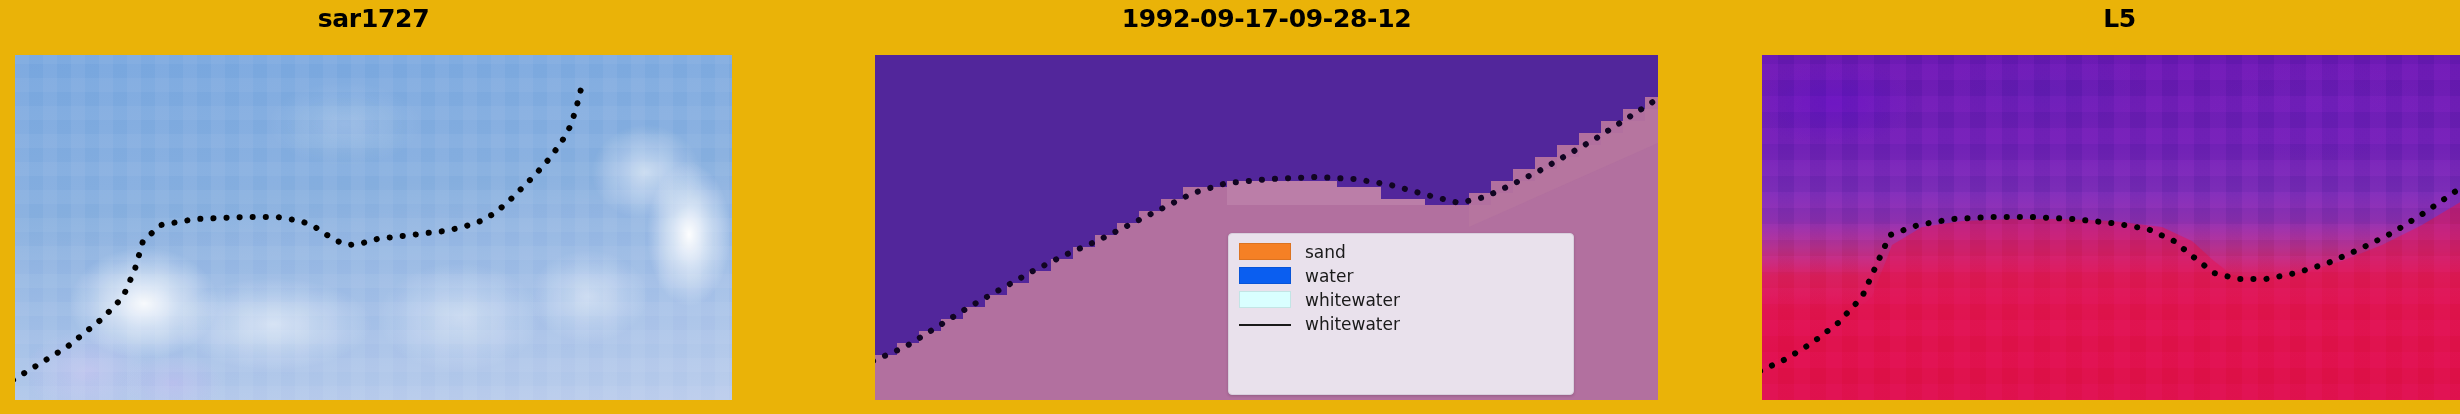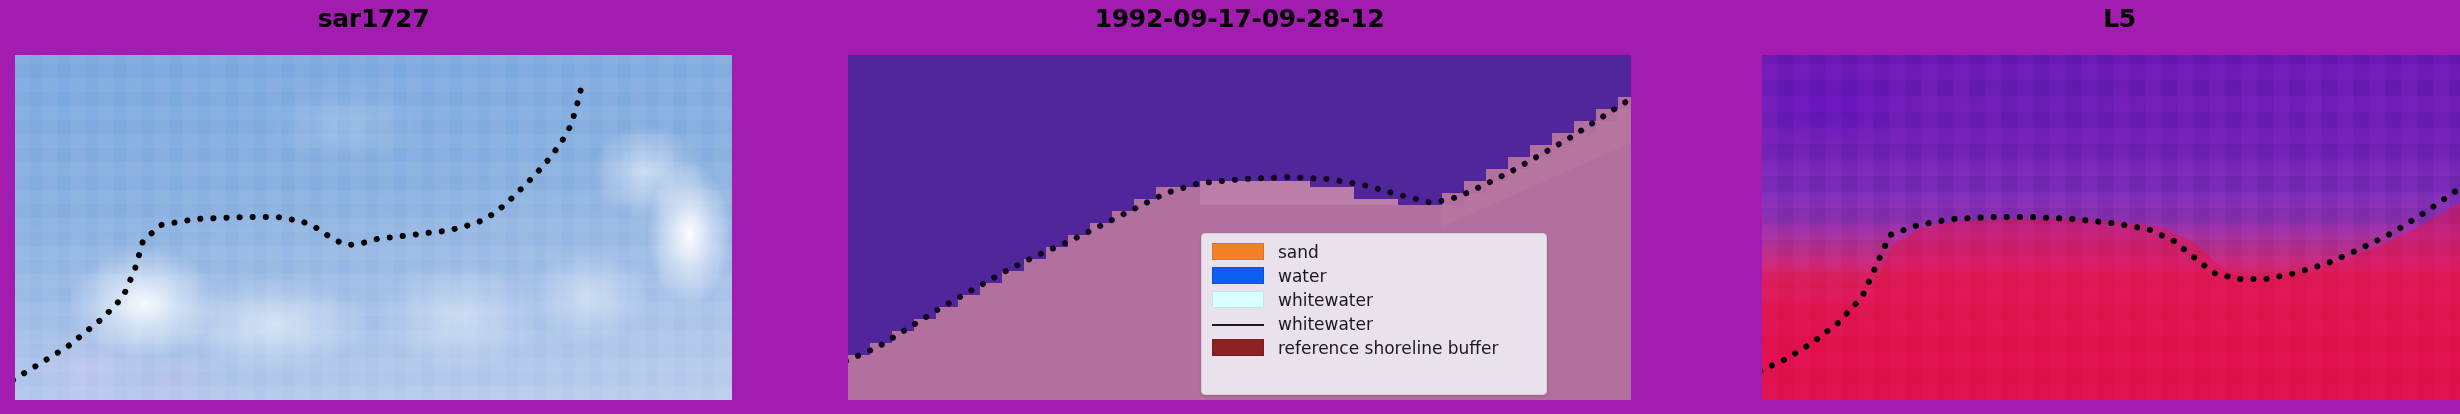--- a/index.html
+++ b/index.html
@@ -10,21 +10,21 @@
   body {
     width: 2460px;
     height: 414px;
     font-family: "DejaVu Sans", sans-serif;
     overflow: hidden;
   }
   .figure {
     position: relative;
     width: 2460px;
     height: 414px;
-    background: #a21caf;
+    background: #eab308;
   }
   .panel {
     position: absolute;
     overflow: hidden;
   }
   .panel-title {
     position: absolute;
     top: 4px;
     left: 0;
     width: 100%;
@@ -172,21 +172,21 @@
       <svg class="shoreline-svg" viewBox="0 0 717 345" preserveAspectRatio="none">
         <path class="shoreline-path" d="M -2 325 L 52 292 L 88 263 L 108 242 L 120 214 L 128 186 L 146 170
                  L 180 164 L 230 162 L 262 162 L 286 166 L 300 172 L 312 180 L 322 186
                  L 334 190 L 348 188 L 362 184 L 378 182 L 396 180 L 412 178 L 430 176
                  L 448 172 L 466 166 L 480 158 L 494 146 L 506 134 L 520 120 L 534 104
                  L 546 88 L 556 70 L 562 50 L 566 34"></path>
       </svg>
     </div>
   </div>
 
-  <div class="panel" id="panel-cls" style="left: 848px; top: 0px; width: 783px; height: 414px;">
+  <div class="panel" id="panel-cls" style="left: 875px; top: 0px; width: 783px; height: 414px;">
     <div class="panel-title">1992-09-17-09-28-12</div>
     <div class="axes" id="axes-cls" style="left: 0px; top: 55px; width: 783px; height: 345px;">
       <div class="cls-water"></div>
 
       <svg class="shoreline-svg" viewBox="0 0 783 345" preserveAspectRatio="none">
         <path d="M 0 345 L 0 300 L 22 300 L 22 288 L 44 288 L 44 276 L 66 276 L 66 264
                  L 88 264 L 88 252 L 110 252 L 110 240 L 132 240 L 132 228 L 154 228
                  L 154 216 L 176 216 L 176 204 L 198 204 L 198 192 L 220 192 L 220 180
                  L 242 180 L 242 168 L 264 168 L 264 156 L 286 156 L 286 144 L 308 144
                  L 308 132 L 352 132 L 352 126 L 462 126 L 462 132 L 506 132 L 506 144
@@ -216,24 +216,20 @@
           <span class="legend-label">water</span>
         </div>
         <div class="legend-row">
           <span class="legend-swatch patch" style="background: rgb(217, 255, 255);"></span>
           <span class="legend-label">whitewater</span>
         </div>
         <div class="legend-row">
           <span class="legend-line"></span>
           <span class="legend-label">whitewater</span>
         </div>
-        <div class="legend-row">
-          <span class="legend-swatch patch" style="background: rgb(139, 34, 34);"></span>
-          <span class="legend-label">reference shoreline buffer</span>
-        </div>
       </div>
     </div>
   </div>
 
   <div class="panel" id="panel-l5" style="left: 1733px; top: 0px; width: 715px; height: 414px; margin-left: 29px;">
     <div class="panel-title">L5</div>
     <div class="axes" id="axes-l5" style="left: 0px; top: 55px; width: 715px; height: 345px;">
       <div class="l5-img"></div>
       <svg class="shoreline-svg" viewBox="0 0 715 345" preserveAspectRatio="none">
         <path d="M -2 345 L -2 310 L 26 300 L 54 284 L 82 266 L 110 242 L 130 190

